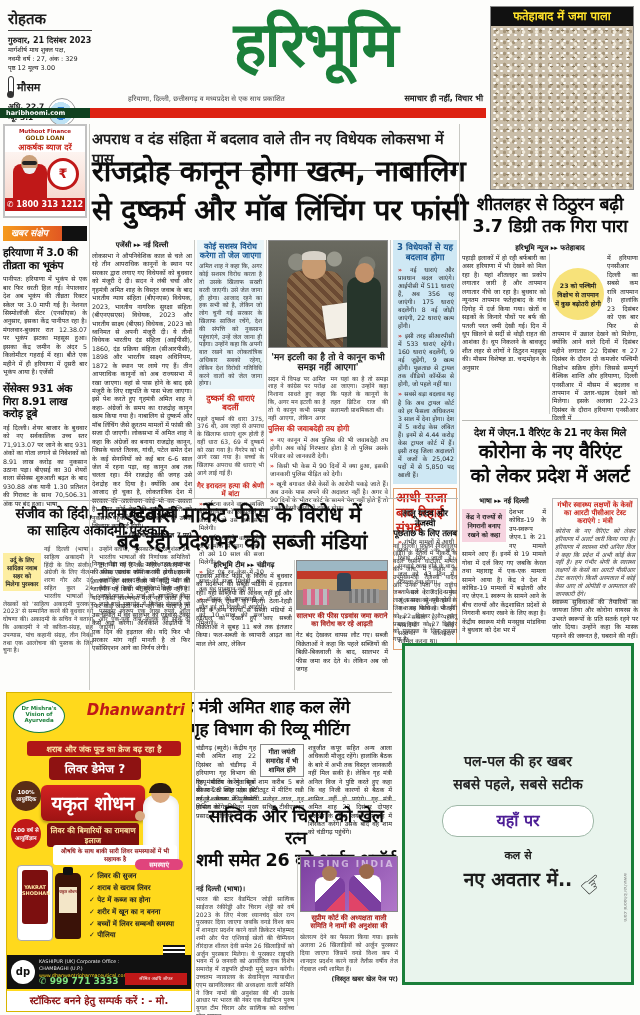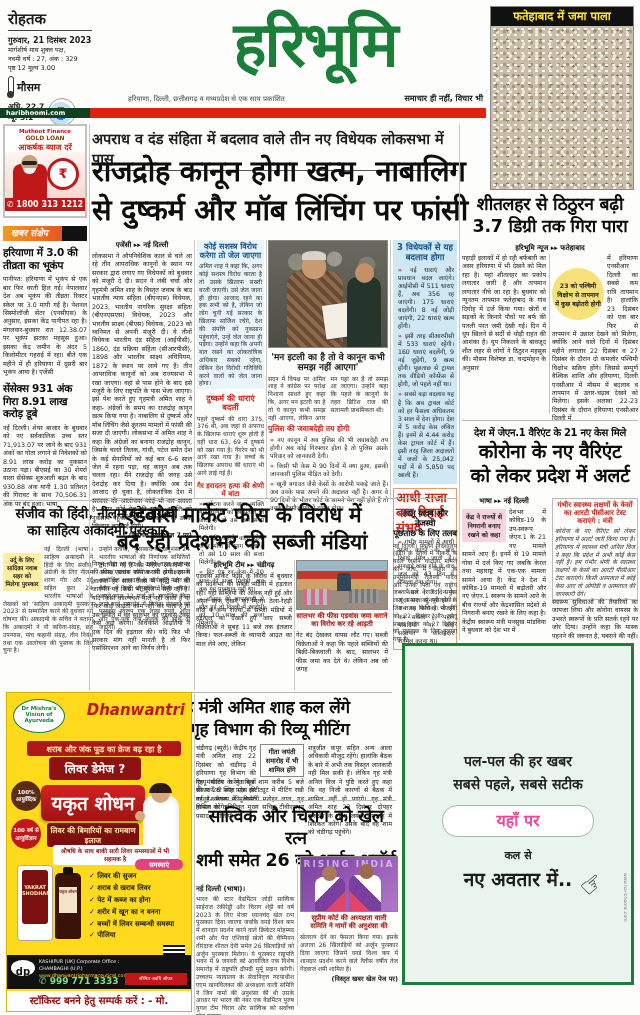--- a/index.html
+++ b/index.html
@@ -194,21 +194,21 @@
       <div>लालू यादव और तेजस्वी</div>
         <div>पूछताछ के लिए तलब</div>
     </div>
     <div class="tiny2" style="margin-top:3px;">नई दिल्ली। प्रवर्तन निदेशालय (ईडी) के नेतृत्व में नौकरी के बदले जमीन घोटाला मामले की जांच में बिहार के उपमुख्यमंत्री तेजस्वी यादव और उनके पिता एवं राष्ट्रीय जनता दल (राजद) प्रमुख लालू प्रसाद को पूछताछ के लिए तलब किया है। तेजस्वी को 22 दिसंबर और लालू प्रसाद यादव को 27 दिसंबर को पूछताछ के लिए बुलाया गया है।</div>
   </div>
 
   <div class="abs" style="left:402px;top:643px;width:232px;height:342px;border:3px solid #1b7f3a;background:#e9f4ed;box-sizing:border-box;">
     <div style="position:absolute;left:0;top:105px;width:100%;text-align:center;">
       <div style="font-size:14px;font-weight:bold;color:#222;">पल-पल की हर खबर</div>
       <div style="font-size:14px;font-weight:bold;color:#222;margin-top:4px;">सबसे पहले, सबसे सटीक</div>
-      <div style="margin:12px auto 0;width:150px;height:30px;background:#fff;border:1px solid #9fb8a8;border-radius:15px;color:#ec4899;font-size:16px;font-weight:bold;line-height:30px;">
+      <div style="margin:12px auto 0;width:150px;height:30px;background:#fff;border:1px solid #9fb8a8;border-radius:15px;color:#4c1d95;font-size:16px;font-weight:bold;line-height:30px;">
         <span>यहाँ पर</span>
       </div>
       <div style="position:absolute;right:28px;top:118px;font-size:26px;color:#111;transform:rotate(-40deg);">☞</div>
       <div style="font-size:11px;font-weight:bold;margin-top:10px;">कल से</div>
       <div style="font-size:19px;font-weight:bold;margin-top:4px;">नए अवतार में..</div>
     </div>
     <div style="position:absolute;right:3px;bottom:60px;font-size:4.5px;color:#777;writing-mode:vertical-rl;">www.haribhoomi.com</div>
   </div>
 
   <div class="hline" style="left:3px;top:500px;width:187px;"></div>
@@ -311,21 +311,21 @@
         <div>✓ <span>शराब से खराब लिवर</span></div>
         <div>✓ <span>पेट में कब्ज का होना</span></div>
         <div>✓ <span>शरीर में खून का न बनना</span></div>
         <div>✓ <span>बच्चों में लिवर सम्बन्धी समस्या</span></div>
         <div>✓ <span>पीलिया</span></div>
       </div>
     </div>
     <div style="position:absolute;right:6px;top:252px;width:22px;height:22px;background:repeating-linear-gradient(0deg,#111 0 2px,#fff 2px 4px),repeating-linear-gradient(90deg,rgba(17,17,17,.8) 0 2px,rgba(255,255,255,.8) 2px 4px);"></div>
 
     <div style="position:absolute;left:0;bottom:22px;width:100%;height:34px;background:#111;color:#eee;">
-      <div style="position:absolute;left:4px;top:5px;width:24px;height:16px;border-radius:50%;background:#fff;color:#111;font-weight:bold;font-size:10px;text-align:center;line-height:24px;">dp</div>
+      <div style="position:absolute;left:4px;top:5px;width:24px;height:24px;border-radius:50%;background:#fff;color:#111;font-weight:bold;font-size:10px;text-align:center;line-height:24px;">dp</div>
       <div style="position:absolute;left:32px;top:3px;font-size:4.8px;width:100px;line-height:1.5;">
         <div>KASHIPUR (UK) Corporate Office : CHAMBAGHI (U.P.)</div>
         <div style="color:#ffd91c;">www.dhanwantripharmaceutical.com</div>
       </div>
       <div style="position:absolute;left:32px;bottom:3px;font-size:9px;font-weight:bold;color:#7fe07f;"><span>✆</span> <span>999 771 3333</span></div>
       <div style="position:absolute;right:4px;bottom:4px;width:62px;height:12px;background:#c01818;color:#fff;font-size:4.5px;line-height:12px;text-align:center;">सीमित अवधि ऑफर</div>
     </div>
     <div style="position:absolute;left:0;bottom:0;width:100%;height:20px;background:#fff;color:#8e1212;font-size:10px;font-weight:bold;text-align:center;line-height:20px;">स्टॉकिस्ट बनने हेतु सम्पर्क करें : - मो. 9997713333</div>
   </div>
 

